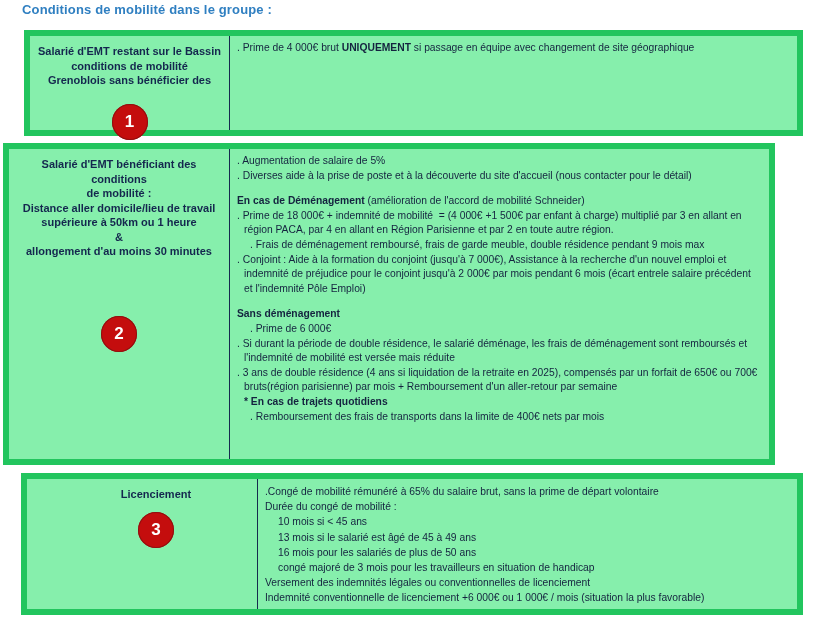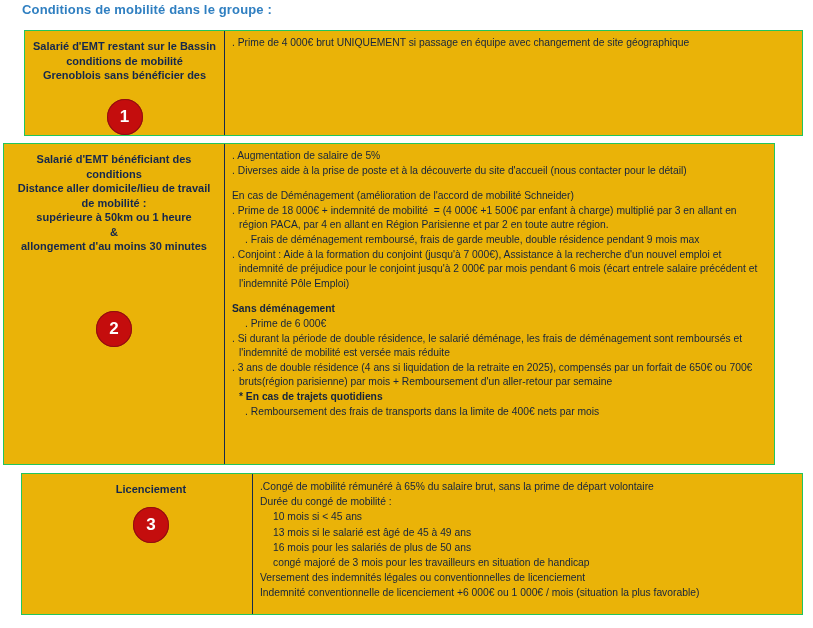--- a/index.html
+++ b/index.html
@@ -23,22 +23,22 @@
     font-size: 13px;
     font-weight: bold;
     color: #2f7fc1;
     letter-spacing: 0.15px;
     white-space: nowrap;
   }
 
   .box {
     position: absolute;
     box-sizing: border-box;
-    border: 1px solid #22c55e;
-    background: #eab308;
+    border: 6px solid #22c55e;
+    background: #86efac;
     display: flex;
     align-items: stretch;
   }
 
   
   #box-1 { left: 24px;  top: 30px;  width: 779px; height: 106px; }
   #box-2 { left: 3px;   top: 143px; width: 772px; height: 322px; }
   #box-3 { left: 21px;  top: 473px; width: 782px; height: 142px; }
 
   .box-left {
@@ -95,21 +95,21 @@
   #box-2 .box-right { line-height: 14.6px; }
   #box-3 .box-right { line-height: 15.2px; }
 
   .ln { display: block; white-space: pre-wrap; }
   .ln.b { font-weight: bold; }
   .ln.sp { height: 11px; }
   .ln.ind1 { padding-left: 7px; }
   .ln.ind2 { padding-left: 13px; }
   .ln.ind3 { padding-left: 21px; }
   .ln.wrap { text-indent: -7px; padding-left: 7px; }
-  b.inl { font-weight: normal; margin-top: 21px; }
+  b.inl { font-weight: bold; margin-top: 21px; }
 </style>
 </head>
 <body>
 
 <div id="page-title">Conditions de mobilité dans le groupe :</div>
 
 <div class="box" id="box-1">
   <div class="box-left">
     <div class="cat-title">
       <span class="line">Salarié d'EMT restant sur le Bassin</span>
@@ -120,22 +120,22 @@
   </div>
   <div class="box-right">
     <span class="ln"><span>. Prime de 4 000€ brut </span><b class="inl">UNIQUEMENT</b><span> si passage en équipe avec changement de site géographique</span></span>
   </div>
 </div>
 
 <div class="box" id="box-2">
   <div class="box-left">
     <div class="cat-title">
       <span class="line">Salarié d'EMT bénéficiant des conditions</span>
+      <span class="line">de mobilité :</span>
       <span class="line">Distance aller domicile/lieu de travail</span>
-      <span class="line">de mobilité :</span>
       <span class="line">supérieure à 50km ou 1 heure</span>
       <span class="line">&amp;</span>
       <span class="line">allongement d'au moins 30 minutes</span>
     </div>
     <div class="badge">2</div>
   </div>
   <div class="box-right">
     <span class="ln">. Augmentation de salaire de 5%</span>
     <span class="ln">. Diverses aide à la prise de poste et à la découverte du site d'accueil (nous contacter pour le détail)</span>
     <span class="ln sp"></span>

